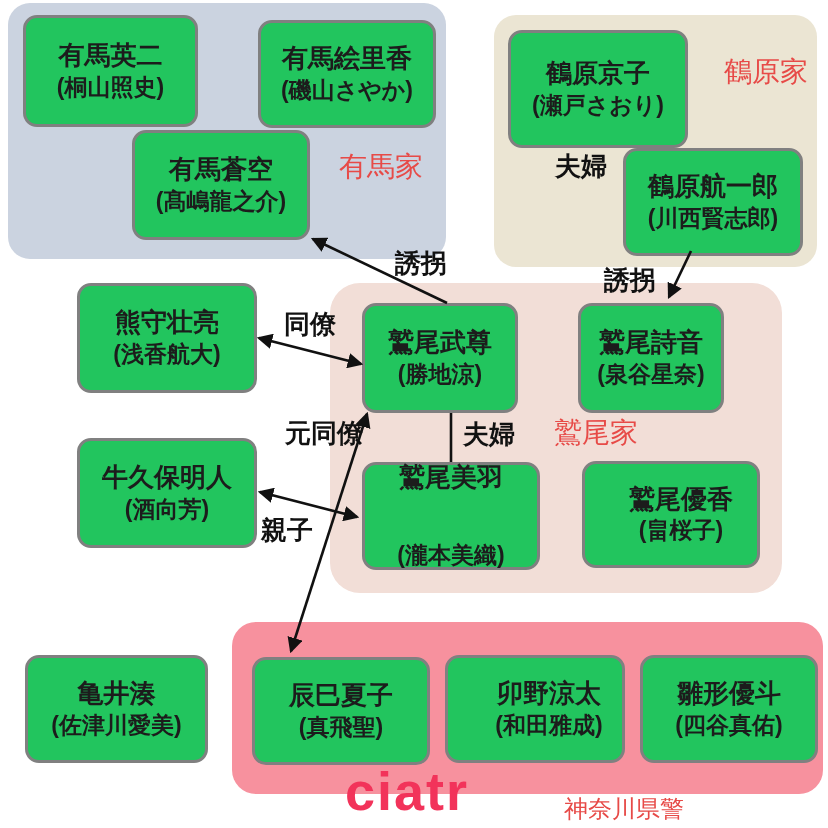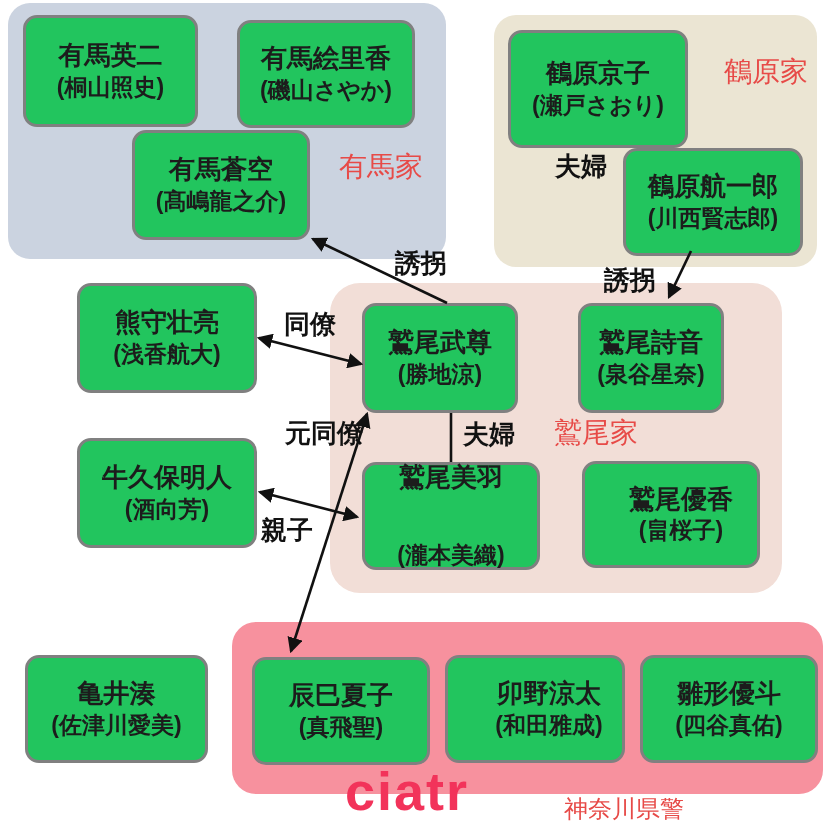--- a/index.html
+++ b/index.html
@@ -38,21 +38,21 @@
 
   <div class="panel" style="left: 8px; top: 3px; width: 438px; height: 256px; border-radius: 22px; background-color: rgb(203, 211, 224);"></div>
   <div class="panel" style="left: 494px; top: 15px; width: 323px; height: 252px; border-radius: 22px; background-color: rgb(235, 229, 211);"></div>
   <div class="panel" style="left: 330px; top: 283px; width: 452px; height: 310px; border-radius: 30px; background-color: rgb(242, 222, 215);"></div>
   <div class="panel" style="left: 232px; top: 622px; width: 591px; height: 172px; border-radius: 24px; background-color: rgb(247, 145, 158);"></div>
 
   <div class="person" style="left:23px;top:15px;width:175px;height:112px;">
     <div class="pname">有馬英二</div>
     <div class="pactor">(桐山照史)</div>
   </div>
-  <div class="person" style="left:237px;top:20px;width:178px;height:108px;">
+  <div class="person" style="left:258px;top:20px;width:178px;height:108px;">
     <div class="pname">有馬絵里香</div>
     <div class="pactor">(磯山さやか)</div>
   </div>
   <div class="person" style="left:132px;top:130px;width:178px;height:110px;">
     <div class="pname">有馬蒼空</div>
     <div class="pactor">(髙嶋龍之介)</div>
   </div>
   <div class="person" style="left:508px;top:30px;width:180px;height:118px;">
     <div class="pname">鶴原京子</div>
     <div class="pactor">(瀬戸さおり)</div>

